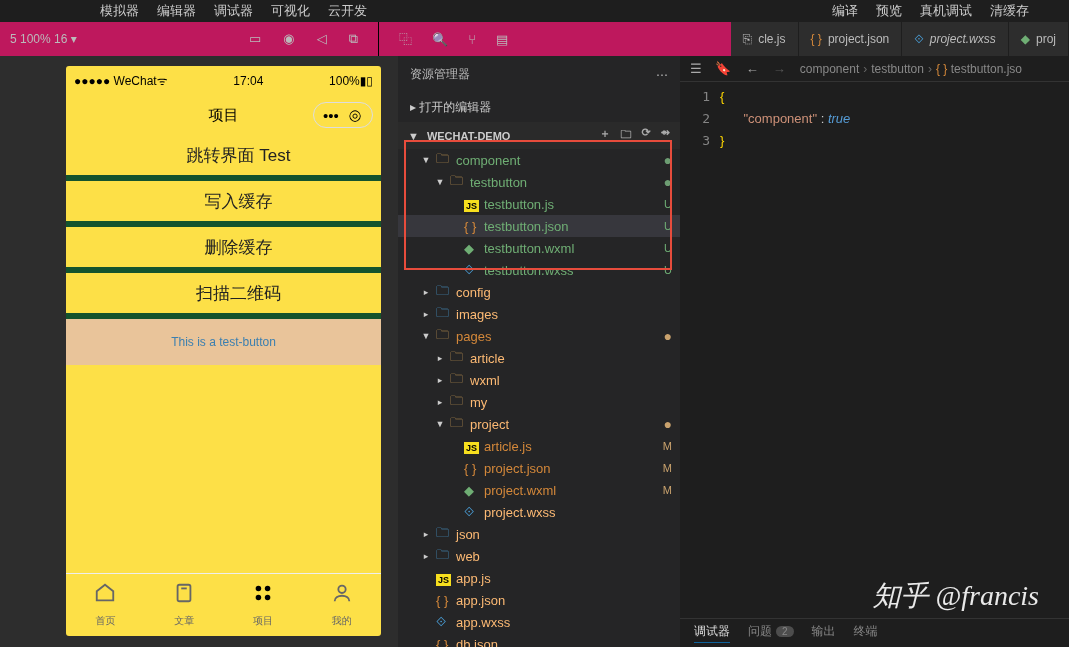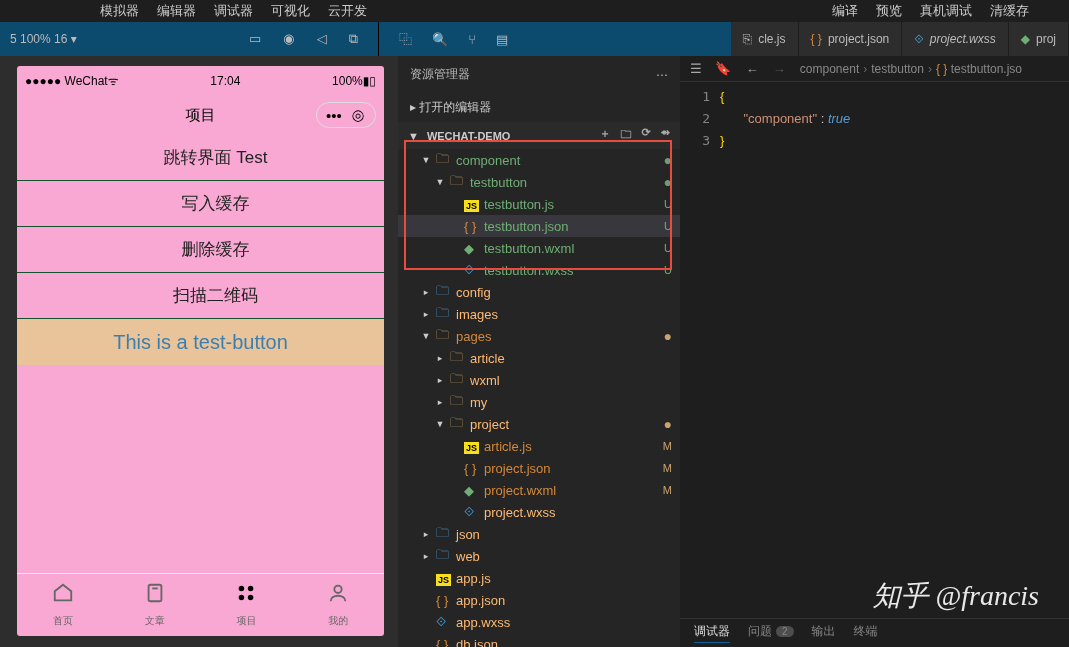--- a/index.html
+++ b/index.html
@@ -1,37 +1,37 @@
 <!DOCTYPE html>
 <html><head>
 <meta charset="utf-8">
 <style>
 * { margin:0; padding:0; box-sizing:border-box; font-family: "Microsoft YaHei", sans-serif; }
 body { background:#1e1e1e; color:#ccc; width:1069px; height:647px; overflow:hidden; position:relative; font-size:13px; }
 .topmenu { display:flex; height:22px; align-items:center; color:#ccc; }
 .topmenu .left { display:flex; gap:18px; padding-left:100px; }
 .topmenu .right { display:flex; gap:18px; margin-left:auto; padding-right:40px; }
 .topmenu span { cursor:pointer; }
-.toolbar { display:flex; height:34px; align-items:center; background:#0c4a6e; color:#bbb; }
+.toolbar { display:flex; height:34px; align-items:center; background:#be185d; color:#bbb; }
 .toolbar .zoom { padding-left:10px; font-size:12px; }
 .toolbar .icons-left { margin-left:auto; display:flex; gap:22px; padding-right:20px; }
 .toolbar .icons-mid { display:flex; gap:20px; padding:0 20px; border-left:1px solid #000; height:100%; align-items:center;}
 .toolbar .tabs { display:flex; height:100%; margin-left:auto; }
 .tab { display:flex; align-items:center; gap:6px; padding:0 12px; background:#2d2d2d; border-right:1px solid #1e1e1e; font-size:12px; cursor:pointer;}
 .tab-cle { margin-left:30px;}
 .main { display:flex; height:calc(100% - 56px); }
 .simpane { width:398px; background:#2d2d2d; padding:10px 17px; }
-.phone { width:367px; height:570px; background:#f9a8d4; border-radius:3px; margin-left:auto; display:flex; flex-direction:column;}
+.phone { width:315px; height:570px; background:#fde047; border-radius:3px; margin-left:auto; display:flex; flex-direction:column;}
 .statusbar { display:flex; align-items:center; padding:6px 8px; font-size:12px; color:#000;}
 .statusbar .mid { margin:0 auto; }
 .navhead { display:flex; align-items:center; justify-content:center; position:relative; height:40px; font-size:15px; color:#000;}
 .navhead .caps { position:absolute; right:8px; display:flex; gap:6px; border:1px solid #ddd; border-radius:16px; padding:3px 8px;}
 .caps .dot, .caps .circ { width:18px; height:18px; display:flex; align-items:center; justify-content:center; }
-.menuitem { height:46px; border-bottom:1px solid #14532d; display:flex; align-items:center; justify-content:center; font-size:17px; color:#222; cursor:pointer;padding-left:30px;}
-.testbtn { height:46px; background:#e9c49a; color:#3b7fb0; display:flex; align-items:center; justify-content:center; font-size:20px;}
+.menuitem { height:46px; border-bottom:6px solid #14532d; display:flex; align-items:center; justify-content:center; font-size:17px; color:#222; cursor:pointer;padding-left:30px;}
+.testbtn { height:46px; background:#e9c49a; color:#3b7fb0; display:flex; align-items:center; justify-content:center; font-size:12px;}
 .tabbar { margin-top:auto; display:flex; justify-content:space-around; padding:8px 0; border-top:1px solid #eee;}
 .tabbar .titem { display:flex; flex-direction:column; align-items:center; font-size:10px; color:#666; gap:10px; cursor:pointer;}
 .tabbar svg { width:22px; height:22px; }
 .explorer { width:282px; background:#252526; display:flex; flex-direction:column;}
 .exp-head { display:flex; align-items:center; justify-content:space-between; padding:10px 12px; font-size:12px; color:#bbb;}
 .exp-sec { padding:6px 12px; font-size:12px; color:#ccc; cursor:pointer;}
 .exp-proj { display:flex; align-items:center; padding:4px 10px; background:#2a2a2a; font-size:11px; font-weight:bold; color:#ccc;}
 .exp-proj .actions { margin-left:auto; display:flex; gap:10px; color:#aaa;}
 .tree { flex:1; overflow:auto; font-size:13px; }
 .row { display:flex; align-items:center; height:22px; padding-right:8px; cursor:pointer;}

